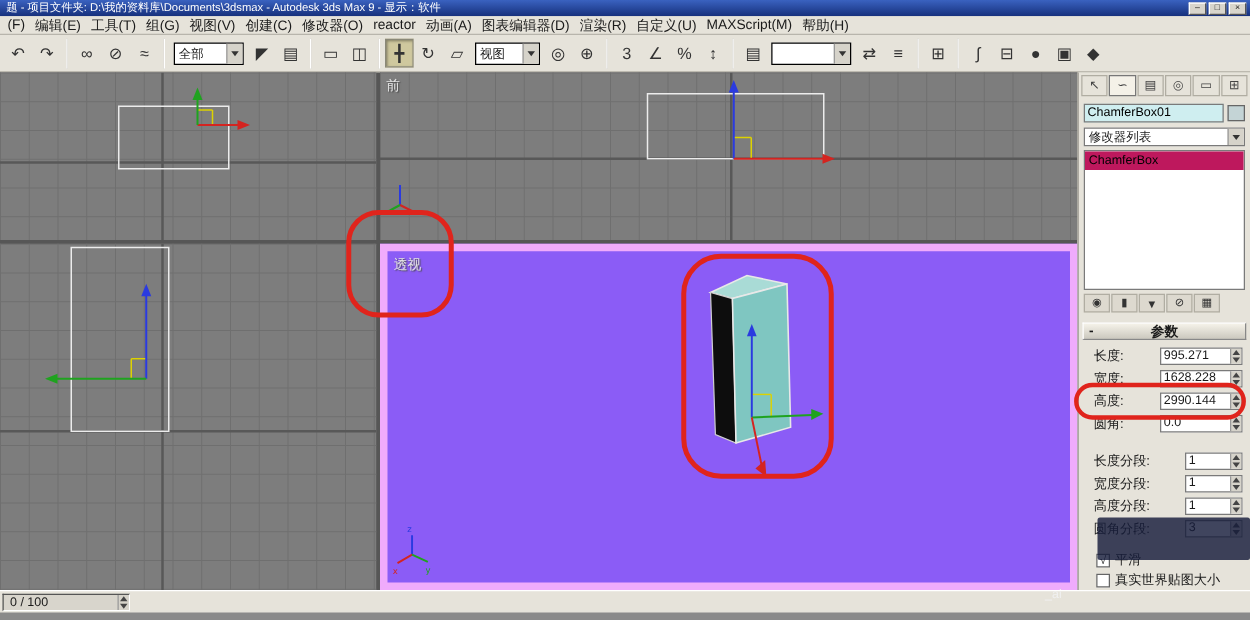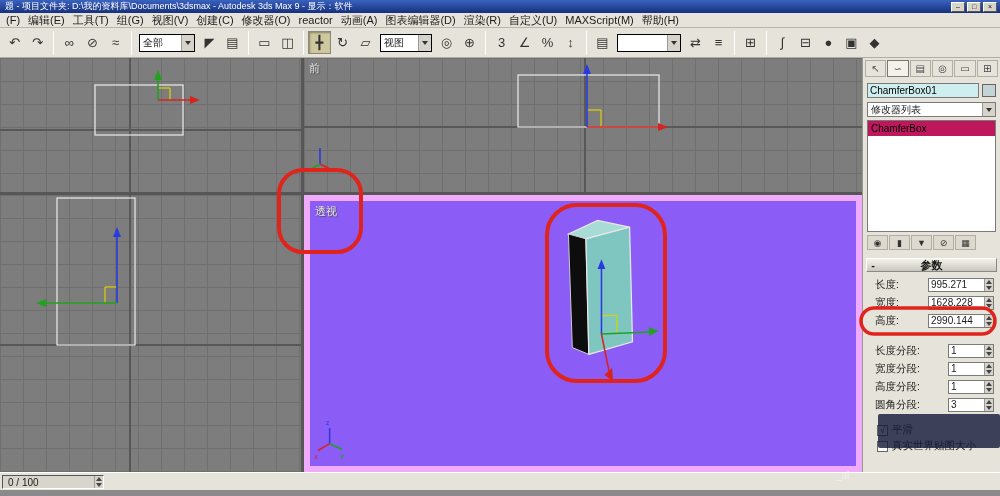--- a/index.html
+++ b/index.html
@@ -428,20 +428,30 @@
       <div class="param-row">
         <span class="param-label">高度:</span>
         <div class="spin-field" style="width: 66px;">
           <span class="spin-val">2990.144</span>
           <div class="spinner">
             <div class="spin-up"></div>
             <div class="spin-down"></div>
           </div>
         </div>
       </div>
+      <div class="param-row">
+        <span class="param-label">圆角:</span>
+        <div class="spin-field" style="width: 66px;">
+          <span class="spin-val">0.0</span>
+          <div class="spinner">
+            <div class="spin-up"></div>
+            <div class="spin-down"></div>
+          </div>
+        </div>
+      </div>
     </div>
   <div class="group-gap"></div>
   <div class="params">
       <div class="param-row">
         <span class="param-label">长度分段:</span>
         <div class="spin-field" style="width: 46px;">
           <span class="spin-val">1</span>
           <div class="spinner">
             <div class="spin-up"></div>
             <div class="spin-down"></div>

